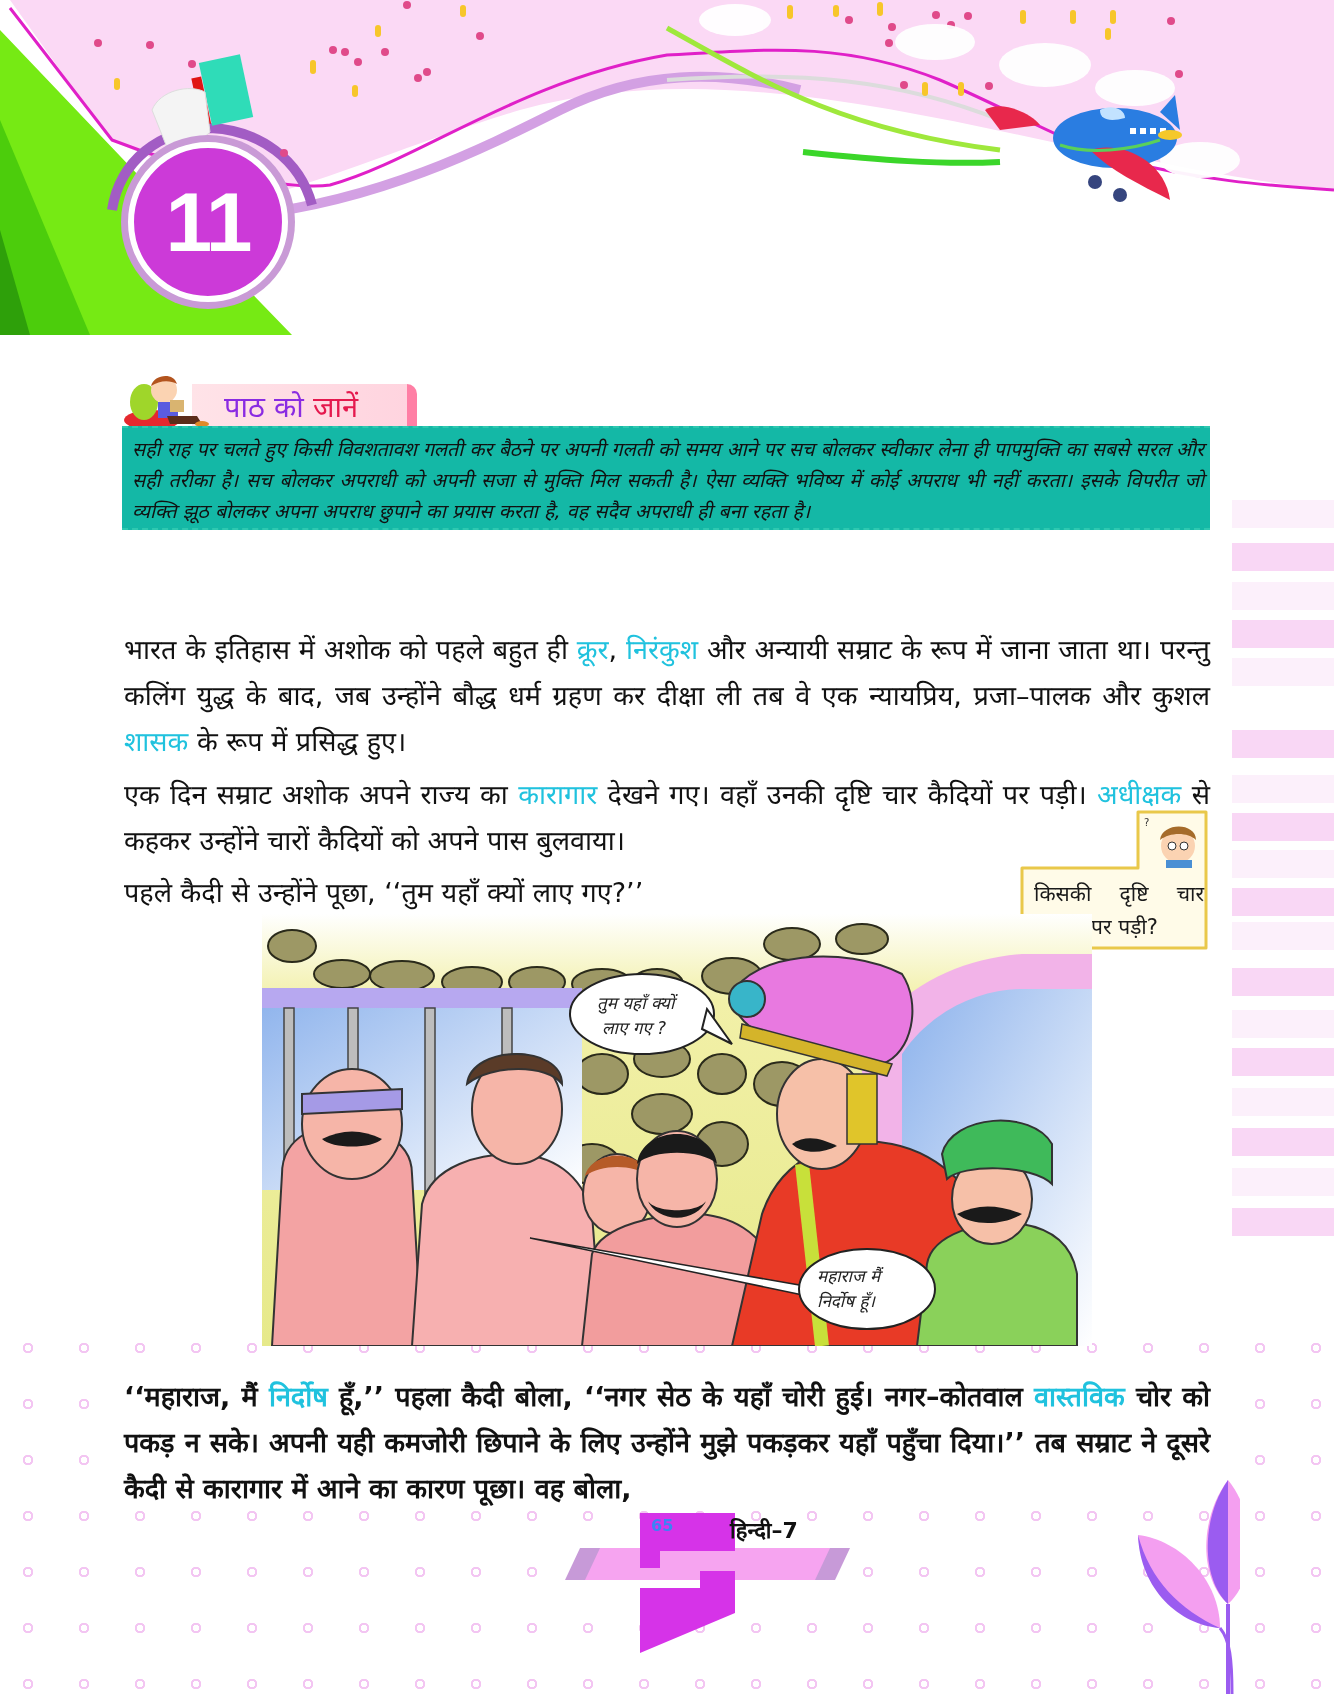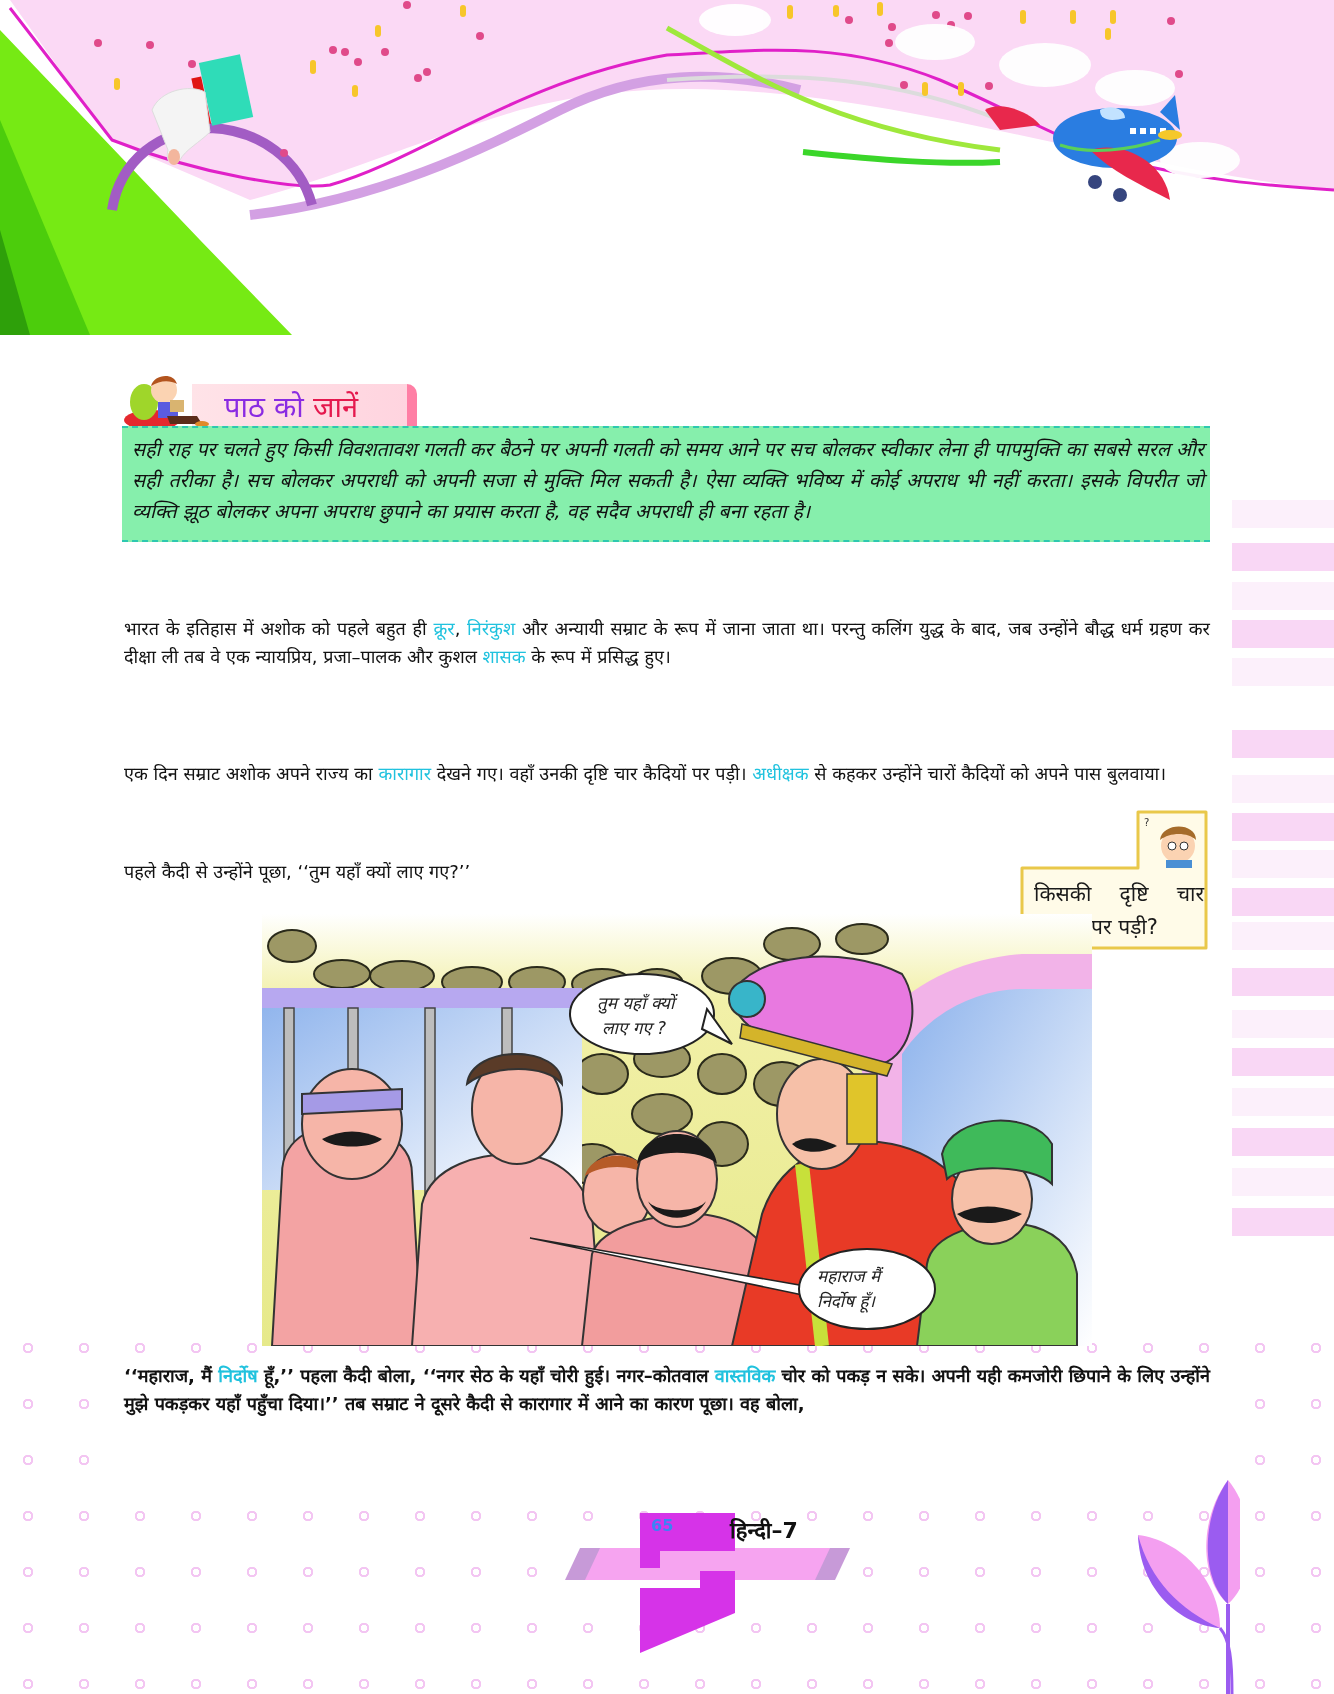--- a/index.html
+++ b/index.html
@@ -30,28 +30,28 @@
   .know-heading .tag-bg {
     position: absolute; left: 70px; top: 12px; width: 225px; height: 42px;
     background: linear-gradient(90deg, #ffe3e8, #ffd4df); border-right: 10px solid #ff7fa5;
     border-radius: 0 10px 0 0;
   }
   .know-heading .reader-icon { position: absolute; left: 0; top: 0; }
   .know-label { position: absolute; left: 102px; top: 14px; font-weight: normal; font-size: 29px; white-space: nowrap; }
   .know-label .p1 { color: #8a2be2; }
   .know-label .p2 { color: #e5194e; }
   .know-body {
-    position: absolute; left: 0; top: 54px; width: 1088px; height: 116px;
-    background: #86efac; border-top: 2px dashed #2ec8b0; border-bottom: 2px dashed #2ec8b0;
+    position: absolute; left: 0; top: 54px; width: 1088px; height: 104px;
+    background: #14b8a6; border-top: 2px dashed #2ec8b0; border-bottom: 2px dashed #2ec8b0;
     padding: 6px 6px 0 10px;
   }
   .know-text { font-style: italic; font-size: 19.5px; line-height: 31px; color: #111; text-align: justify; }
 
   
-  .para { position: absolute; left: 124px; width: 1086px; font-size: 18px; line-height: 28px; text-align: justify; color: #111; }
+  .para { position: absolute; left: 124px; width: 1086px; font-size: 27px; line-height: 46px; text-align: justify; color: #111; margin-top: 12px; }
   .kw { color: #20c2de; }
 
   
   .side-q { position: absolute; left: 1020px; top: 810px; width: 190px; height: 142px; }
   .side-q .frame {
     position: absolute; left: 0; top: 0; width: 190px; height: 142px;
   }
   .side-q .q-text { position: absolute; left: 14px; top: 68px; width: 170px; font-size: 21px; line-height: 33px; text-align: justify; }
 
   
@@ -156,20 +156,23 @@
         <rect x="1140" y="128" width="6" height="6" fill="#fff"></rect>
       <rect x="1150" y="128" width="6" height="6" fill="#fff"></rect>
         <rect x="1160" y="128" width="6" height="6" fill="#fff"></rect>
       <path d="M1090 150 C1120 140 1165 160 1170 200 C1140 185 1110 170 1090 150 Z" fill="#e8284c"></path>
       <ellipse cx="1170" cy="135" rx="12" ry="5" fill="#f5c82a"></ellipse>
       <circle cx="1095" cy="182" r="7" fill="#36457e"></circle>
         <circle cx="1120" cy="195" r="7" fill="#36457e"></circle>
       <path d="M1060 145 C1090 155 1130 150 1160 140" stroke="#5ad05a" stroke-width="3" fill="none"></path>
     </g>
   </svg>
+  <div class="chapter-badge">
+    <span class="chapter-number">11</span>
+  </div>
 </div>
 
 <div class="know-box">
   <div class="know-heading">
     <div class="tag-bg"></div>
     <svg class="reader-icon" width="105" height="58" viewBox="0 0 105 58">
       <ellipse cx="30" cy="48" rx="28" ry="10" fill="#e5282e"></ellipse>
       <ellipse cx="22" cy="30" rx="14" ry="18" fill="#9fd62a"></ellipse>
       <circle cx="42" cy="18" r="13" fill="#fbd3b2"></circle>
       <path d="M29 14 C32 2 52 0 55 12 C48 8 38 8 29 14Z" fill="#b3541e"></path>

